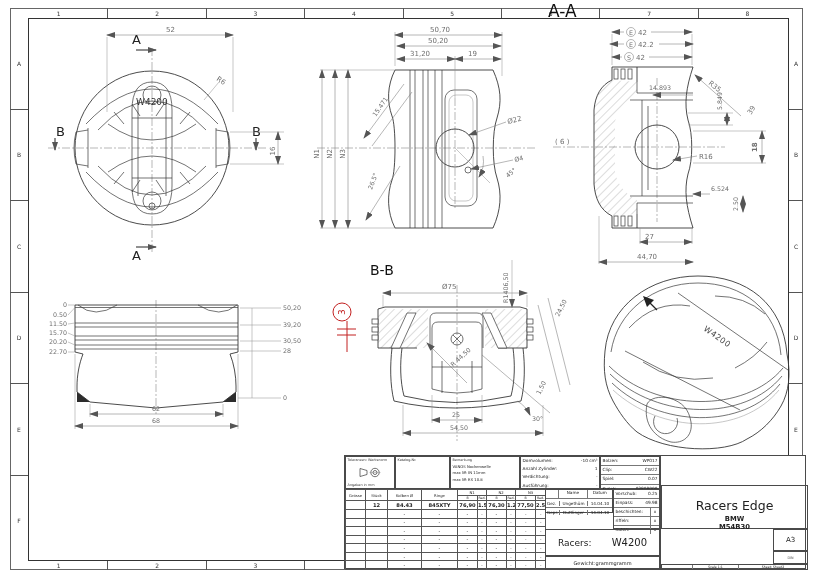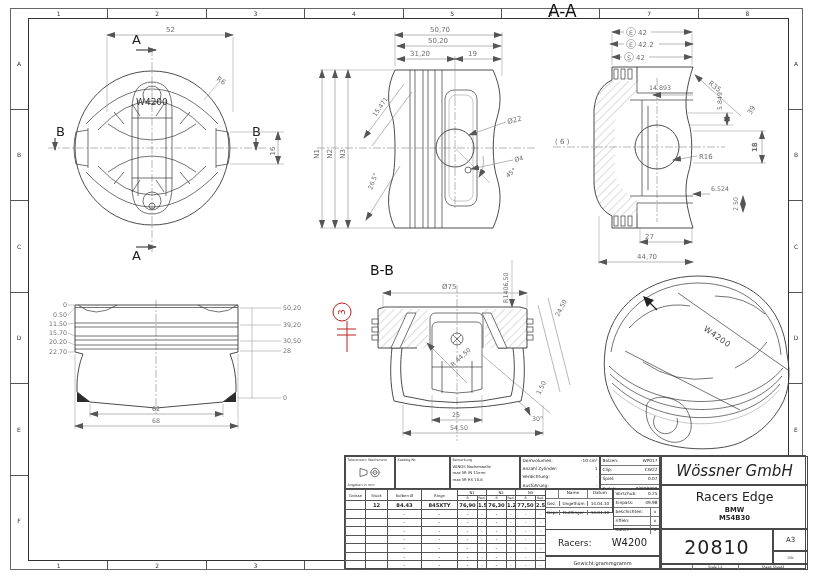--- a/index.html
+++ b/index.html
@@ -703,30 +703,24 @@
   <div class="f tb" style="left:200px;top:73px;width:115px;height:27px;display:flex;align-items:center;justify-content:space-between;padding:0 12px;">
     <span style="font-size:9px;">Racers:</span>
     <span style="font-size:10px;">W4200</span>
   </div>
 
   <div class="f tb" style="left:200px;top:100px;width:115px;height:14px;display:flex;align-items:center;justify-content:center;">
     <span style="font-size:5px;">Gewicht:grammgramm</span>
   </div>
 
   <div class="f" style="left:315px;top:0;width:147px;height:114px;border-left:1px solid #4a4a4a;">
-    <div class="f tb" style="left:0;top:0;width:147px;height:29px;display:flex;align-items:center;justify-content:center;">
-      <span style="font-size:15px;font-style:italic;font-weight:500;">Wössner GmbH</span>
-    </div>
     <div class="f tb" style="left:0;top:29px;width:147px;height:44px;text-align:center;">
-      <div style="font-size:12.5px;margin-top:3px;">Racers Edge</div>
+      <div style="font-size:12.5px;margin-top:12px;">Racers Edge</div>
       <div style="font-size:6.8px;font-weight:bold;margin-top:2px;">BMW</div>
       <div style="font-size:6.8px;font-weight:bold;">M54B30</div>
-    </div>
-    <div class="f tb" style="left:0;top:73px;width:112px;height:35px;display:flex;align-items:center;justify-content:center;">
-      <span style="font-size:19px;letter-spacing:1px;">20810</span>
     </div>
     <div class="f tb" style="left:112px;top:73px;width:35px;height:22px;display:flex;align-items:center;justify-content:center;">
       <span style="font-size:7px;">A3</span>
     </div>
     <div class="f tb" style="left:112px;top:95px;width:35px;height:13px;display:flex;align-items:center;justify-content:center;">
       <span style="font-size:3.4px;color:#555;">DIN</span>
     </div>
     <div class="f tb" style="left:0;top:108px;width:147px;height:6px;display:flex;">
       <div style="width:30px;border-right:0.5px solid #777;"></div>
       <div style="width:45px;border-right:0.5px solid #777;font-size:3.2px;display:flex;align-items:center;justify-content:center;">Scale 1:1</div>

